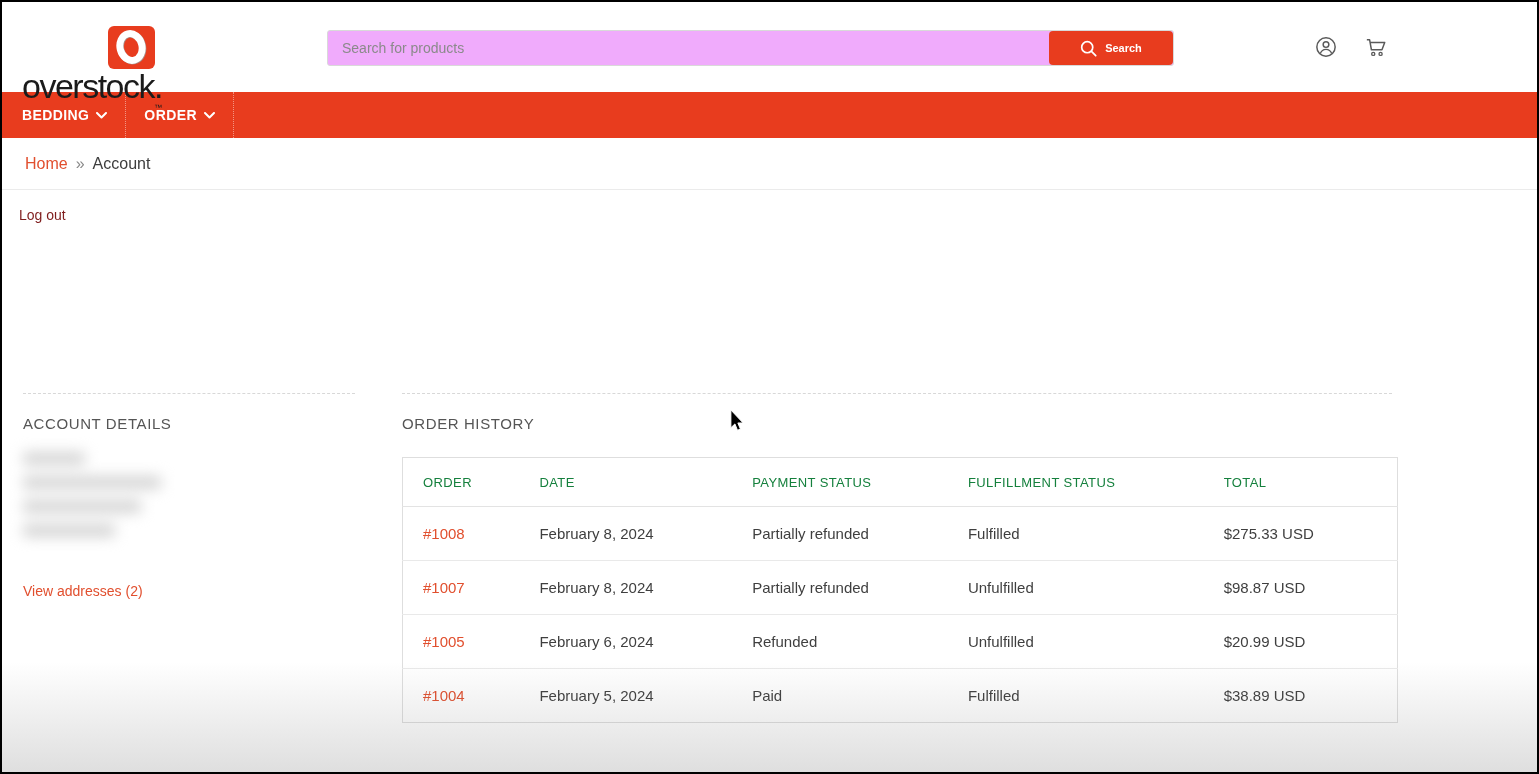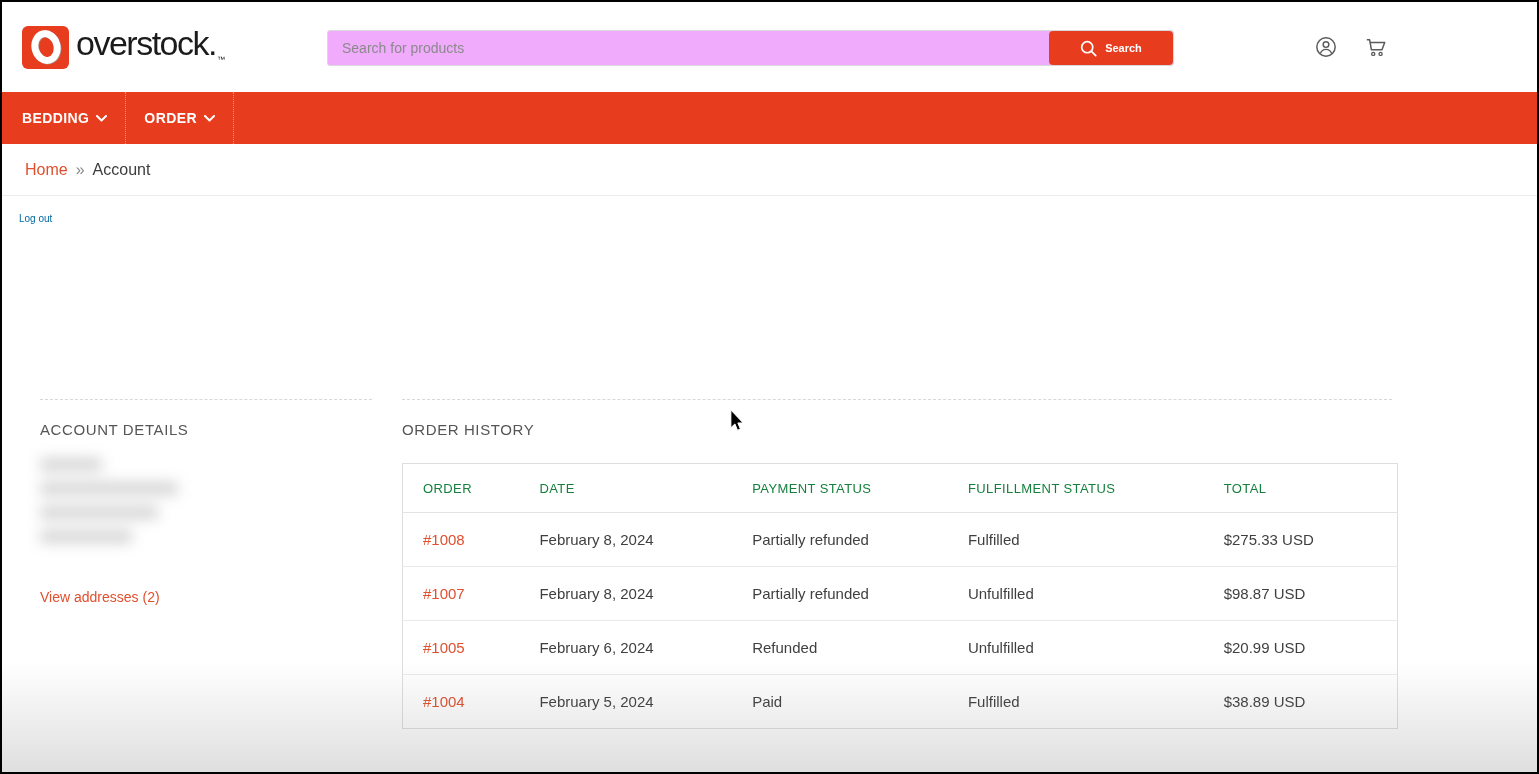--- a/index.html
+++ b/index.html
@@ -9,21 +9,21 @@
     position: relative;
     width: 1539px;
     height: 774px;
     border: 2px solid #000;
     background: #fff;
     overflow: hidden;
   }
 
   
   .header { position: relative; height: 90px; background: #fff; }
-  .logo { position: absolute; left: 20px; top: 24px; display: flex; align-items: flex-start; cursor: pointer; }
+  .logo { position: absolute; left: 20px; top: 24px; display: flex; align-items: flex-end; cursor: pointer; flex-direction: column; }
   .logo-mark {
     width: 47px; height: 43px; background: #e83c1e; border-radius: 6px;
     display: flex; align-items: center; justify-content: center; margin-right: 7px;
   }
   .logo-text { font-size: 34px; color: #1b1b1b; letter-spacing: -1.5px; line-height: 1; }
   .logo-tm { font-size: 8px; color: #1b1b1b; align-self: flex-end; margin: 0 0 5px 1px; }
 
   .search-wrap {
     position: absolute; left: 325px; top: 28px; width: 847px; height: 36px;
     border: 1px solid #d9d9d9; border-radius: 3px; background: #f0abfc;
@@ -40,21 +40,21 @@
     width: 124px; border: none; border-radius: 4px; background: #e83c1e;
     color: #fff; font-size: 11px; font-weight: bold; cursor: pointer;
     display: flex; align-items: center; justify-content: center; gap: 8px;
     font-family: "Liberation Sans", sans-serif;
   }
   .header-icons { position: absolute; right: 150px; top: 34px; display: flex; gap: 28px; }
   .hicon { width: 22px; height: 22px; cursor: pointer; }
 
   
   .navbar {
-    height: 52px; background: #e83c1e; display: flex; align-items: stretch;
+    height: 46px; background: #e83c1e; display: flex; align-items: stretch;
     padding-left: 20px;
   }
   .nav-item {
     display: flex; align-items: center; gap: 7px; color: #fff;
     font-size: 14px; font-weight: bold; letter-spacing: 0.4px;
     padding: 0 18px; cursor: pointer; border-right: 1px dotted rgba(255,255,255,0.45);
   }
   .nav-item:first-child { padding-left: 0; }
 
   
@@ -62,25 +62,25 @@
     height: 52px; border-bottom: 1px solid #ebebeb; display: flex; align-items: center;
     padding-left: 23px; font-size: 16px;
   }
   .crumb-home { color: #e14f2e; text-decoration: none; cursor: pointer; }
   .crumb-sep { color: #8a8a8a; margin: 0 8px; }
   .crumb-current { color: #3d3d3d; }
 
   
   .main { position: relative; }
   .page-title { font-size: 27px; font-weight: 400; color: #3d3d3d; margin: 60px 0 0 17px; letter-spacing: 0.2px; }
-  .logout-link { display: inline-block; margin: 17px 0 0 17px; color: #0369a1; font-size: 10px; text-decoration: none; cursor: pointer; }
+  .logout-link { display: inline-block; margin: 17px 0 0 17px; color: #7f1d1d; font-size: 14px; text-decoration: none; cursor: pointer; }
 
   .columns { position: absolute; left: 0; top: 203px; width: 100%; }
   .col-left {
-    position: absolute; left: 38px; top: 0; width: 332px;
+    position: absolute; left: 21px; top: 0; width: 332px;
     border-top: 1px dashed #d8d8d8; padding-top: 21px;
   }
   .col-right {
     position: absolute; left: 400px; top: 0; width: 990px;
     border-top: 1px dashed #d8d8d8; padding-top: 21px;
   }
   .section-heading { font-size: 15px; color: #555; letter-spacing: 0.6px; font-weight: 400; }
 
   .blur-block { margin-top: 20px; width: 165px; height: 95px; filter: blur(7px); }
   .blur-bar { background: #d4d4d4; border-radius: 3px; height: 13px; margin-bottom: 11px; }

